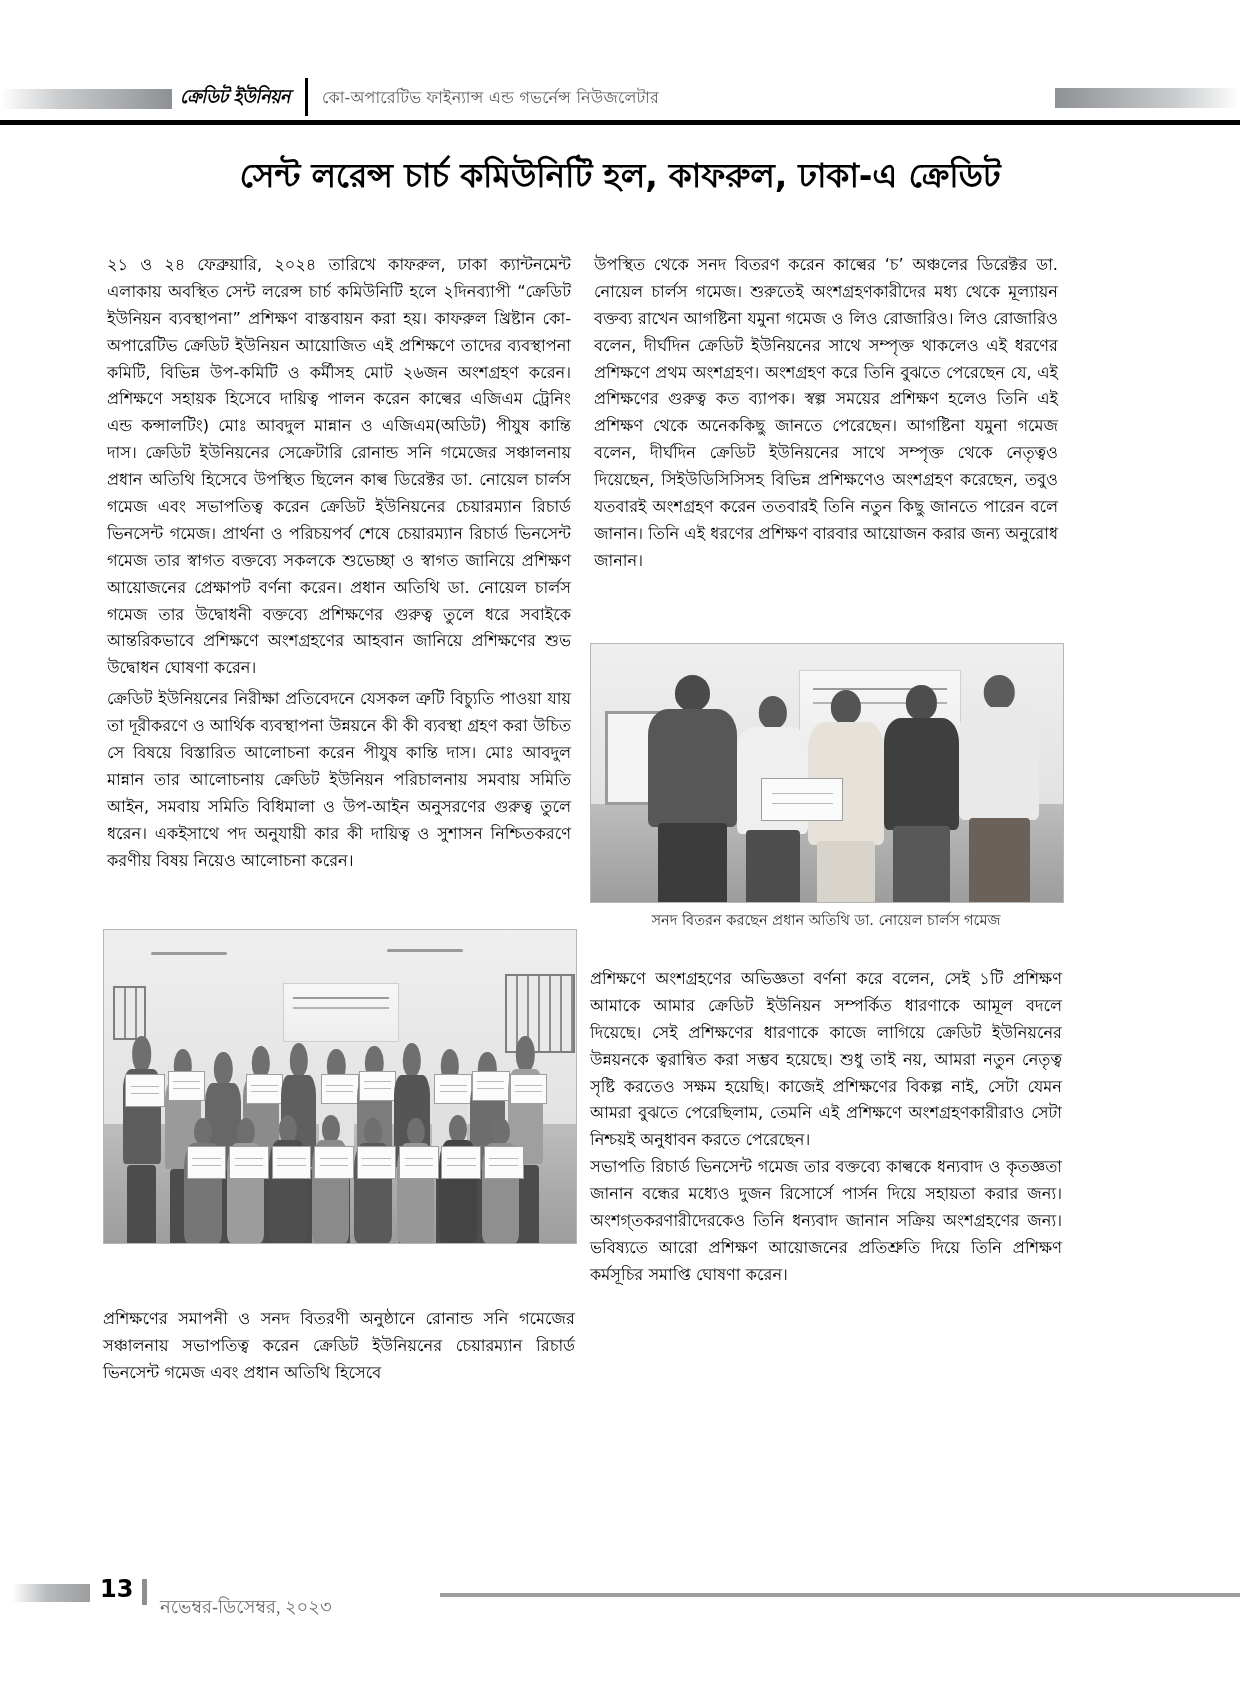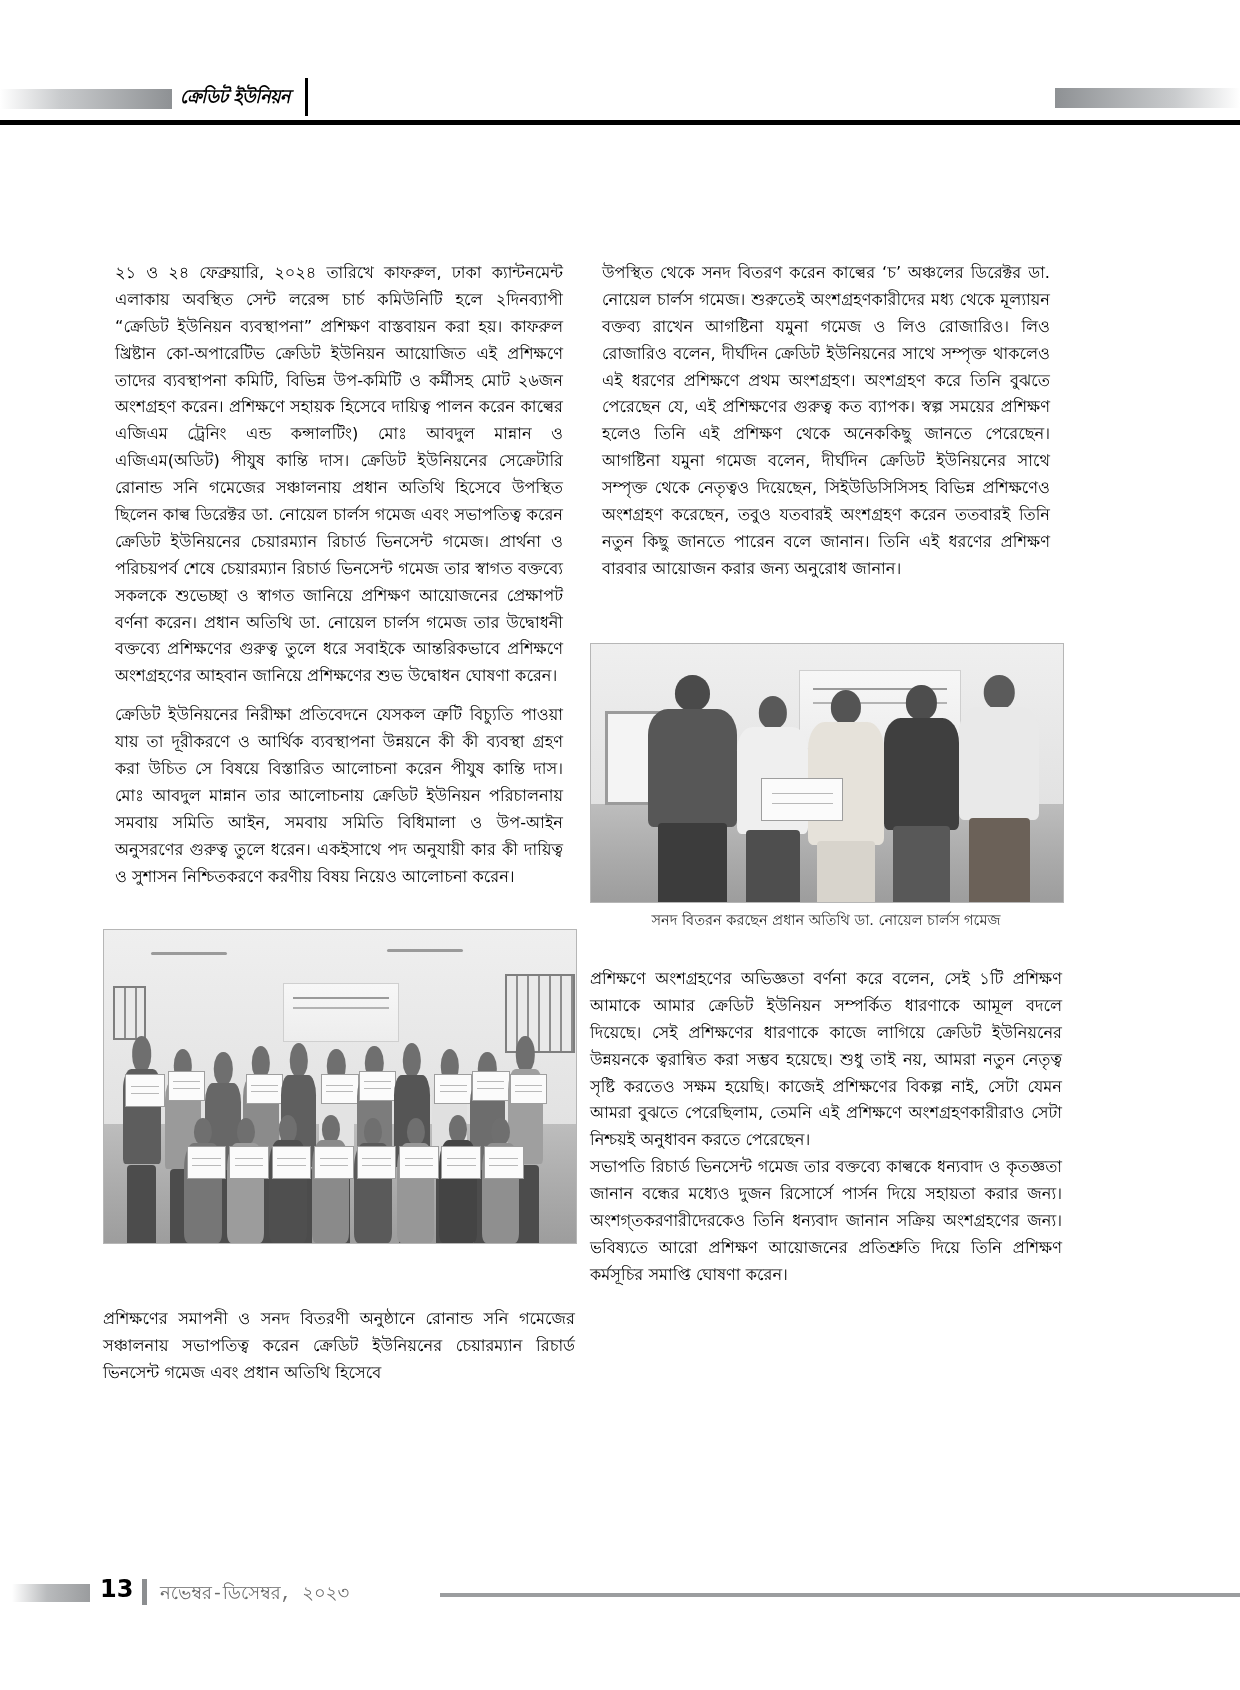--- a/index.html
+++ b/index.html
@@ -113,21 +113,21 @@
     top: 248px;
     width: 472px;
     font-family: "DejaVu Sans", sans-serif;
     font-size: 16.2px;
     line-height: 1.66;
     color: #000000;
     text-align: justify;
     text-justify: inter-word;
   }
   .col p {
-    margin: 12px;
+    margin: 4px;
   }
   .col-left  { left: 103px; }
   .col-right { left: 590px; }
 
   
   .blk { position: absolute; width: 472px; }
   .blk p { margin: 0; text-align: justify; }
 
   
   .figure { position: absolute; }
@@ -261,43 +261,45 @@
   .foot-page {
     position: absolute; left: 100px; top: 1px;
     font-family: "DejaVu Sans", sans-serif;
     font-weight: bold; font-size: 24px; color: #000000;
   }
   .foot-tick {
     position: absolute; left: 142px; top: 5px; width: 5px; height: 26px;
     background: #8c8e90;
   }
   .foot-date {
-    position: absolute; left: 160px; top: 5px;
-    font-family: Liberation Mono, monospace;
+    position: absolute; left: 160px; top: 19px;
+    font-family: Liberation Serif, serif;
     font-size: 18px; color: #6a6a6a; white-space: nowrap;
   }
   .foot-rule {
     position: absolute; left: 440px; top: 19px; width: 800px; height: 4px;
     background: #9b9d9f;
   }
 </style>
 </head>
 <body>
 
 <div class="page">
 
   <div class="masthead">
     <div class="mast-bar-left"></div>
     <div class="mast-logo">ক্রেডিট ইউনিয়ন</div>
     <div class="mast-divider"></div>
+    <div class="mast-subtitle">কো-অপারেটিভ ফাইন্যান্স এন্ড গভর্নেন্স নিউজলেটার</div>
     <div class="mast-bar-right"></div>
   </div>
   <div class="mast-rule"></div>
 
   <h1 class="headline">
+    <span class="hl-line">সেন্ট লরেন্স চার্চ কমিউনিটি হল, কাফরুল, ঢাকা-এ ক্রেডিট</span>
   </h1>
 
   <div class="col col-left">
     <p>২১ ও ২৪ ফেব্রুয়ারি, ২০২৪ তারিখে কাফরুল, ঢাকা ক্যান্টনমেন্ট এলাকায় অবস্থিত সেন্ট লরেন্স চার্চ কমিউনিটি হলে ২দিনব্যাপী “ক্রেডিট ইউনিয়ন ব্যবস্থাপনা” প্রশিক্ষণ বাস্তবায়ন করা হয়। কাফরুল খ্রিষ্টান কো-অপারেটিভ ক্রেডিট ইউনিয়ন আয়োজিত এই প্রশিক্ষণে তাদের ব্যবস্থাপনা কমিটি, বিভিন্ন উপ-কমিটি ও কর্মীসহ মোট ২৬জন অংশগ্রহণ করেন। প্রশিক্ষণে সহায়ক হিসেবে দায়িত্ব পালন করেন কাল্বের এজিএম ট্রেনিং এন্ড কন্সালটিং) মোঃ আবদুল মান্নান ও এজিএম(অডিট) পীযুষ কান্তি দাস। ক্রেডিট ইউনিয়নের সেক্রেটারি রোনান্ড সনি গমেজের সঞ্চালনায় প্রধান অতিথি হিসেবে উপস্থিত ছিলেন কাল্ব ডিরেক্টর ডা. নোয়েল চার্লস গমেজ এবং সভাপতিত্ব করেন ক্রেডিট ইউনিয়নের চেয়ারম্যান রিচার্ড ভিনসেন্ট গমেজ। প্রার্থনা ও পরিচয়পর্ব শেষে চেয়ারম্যান রিচার্ড ভিনসেন্ট গমেজ তার স্বাগত বক্তব্যে সকলকে শুভেচ্ছা ও স্বাগত জানিয়ে প্রশিক্ষণ আয়োজনের প্রেক্ষাপট বর্ণনা করেন। প্রধান অতিথি ডা. নোয়েল চার্লস গমেজ তার উদ্বোধনী বক্তব্যে প্রশিক্ষণের গুরুত্ব তুলে ধরে সবাইকে আন্তরিকভাবে প্রশিক্ষণে অংশগ্রহণের আহবান জানিয়ে প্রশিক্ষণের শুভ উদ্বোধন ঘোষণা করেন।</p>
     <p>ক্রেডিট ইউনিয়নের নিরীক্ষা প্রতিবেদনে যেসকল ত্রুটি বিচ্যুতি পাওয়া যায় তা দূরীকরণে ও আর্থিক ব্যবস্থাপনা উন্নয়নে কী কী ব্যবস্থা গ্রহণ করা উচিত সে বিষয়ে বিস্তারিত আলোচনা করেন পীযুষ কান্তি দাস। মোঃ আবদুল মান্নান তার আলোচনায় ক্রেডিট ইউনিয়ন পরিচালনায় সমবায় সমিতি আইন, সমবায় সমিতি বিধিমালা ও উপ-আইন অনুসরণের গুরুত্ব তুলে ধরেন। একইসাথে পদ অনুযায়ী কার কী দায়িত্ব ও সুশাসন নিশ্চিতকরণে করণীয় বিষয় নিয়েও আলোচনা করেন।</p>
   </div>
 
   <div class="figure" id="fig-group">
     <div class="frame">
       <div class="room">

